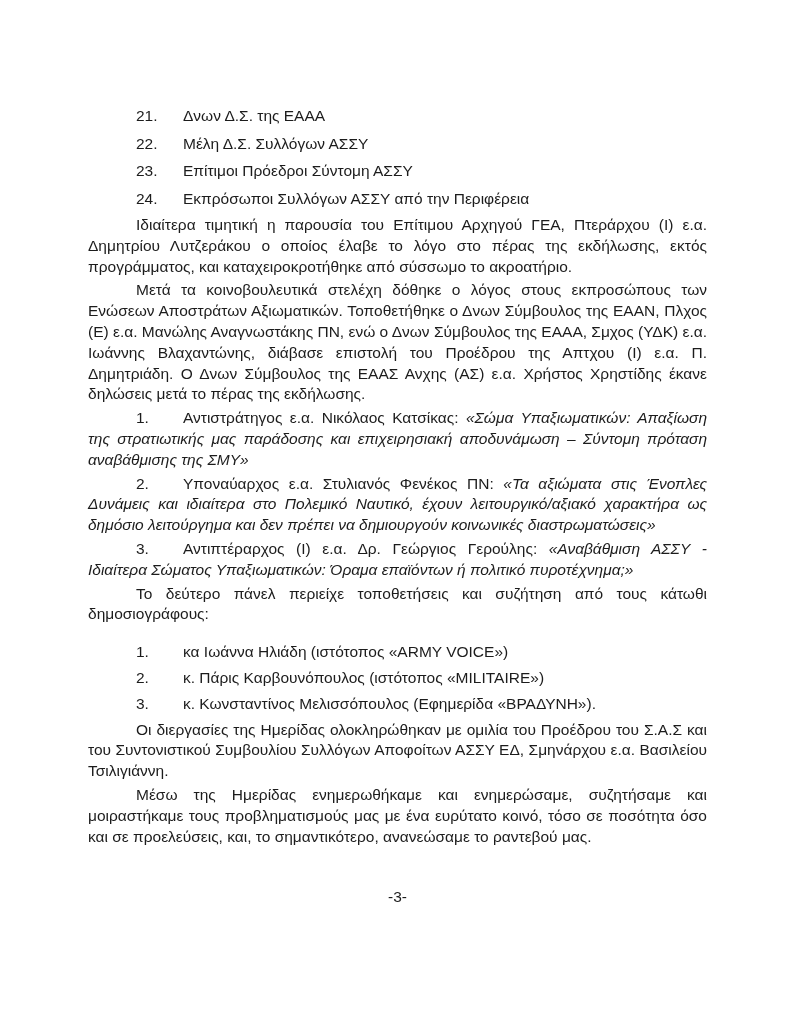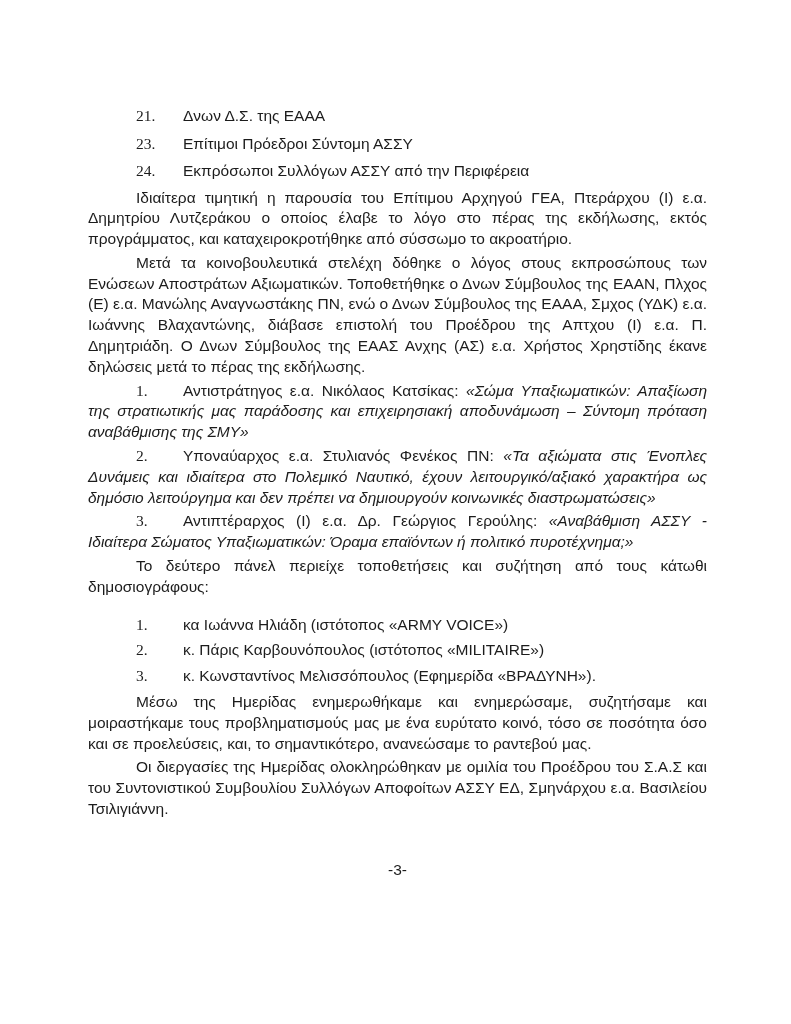--- a/index.html
+++ b/index.html
@@ -26,21 +26,20 @@
     padding: 0;
     text-indent: 48px;
     line-height: 27.5px;
     white-space: nowrap;
   }
   .journ-item { line-height: 25.8px; }
   .num-marker {
     display: inline-block;
     width: 47px;
     text-indent: 0;
-    font-family: Liberation Serif, serif;
   }
   .para {
     margin: 3px 0 0 0;
     padding: 0;
     line-height: 20.8px;
     text-align: justify;
     text-indent: 48px;
   }
   .speaker-quote { font-style: italic; }
   .journ-list { margin-top: 14px; }
@@ -50,20 +49,21 @@
     line-height: 20.8px;
   }
 </style>
 </head>
 <body>
 
 <div class="page">
 
   <div class="num-list">
     <p class="num-item"><span class="num-marker">21.</span><span>Δνων Δ.Σ. της ΕΑΑΑ</span></p>
+    <p class="num-item"><span class="num-marker">22.</span><span>Μέλη Δ.Σ. Συλλόγων ΑΣΣΥ</span></p>
     <p class="num-item"><span class="num-marker">23.</span><span>Επίτιμοι Πρόεδροι Σύντομη ΑΣΣΥ</span></p>
     <p class="num-item"><span class="num-marker">24.</span><span>Εκπρόσωποι Συλλόγων ΑΣΣΥ από την Περιφέρεια</span></p>
   </div>
 
   <p class="para">Ιδιαίτερα τιμητική η παρουσία του Επίτιμου Αρχηγού ΓΕΑ, Πτεράρχου (Ι) ε.α. Δημητρίου Λυτζεράκου ο οποίος έλαβε το λόγο στο πέρας της εκδήλωσης, εκτός προγράμματος, και καταχειροκροτήθηκε από σύσσωμο το ακροατήριο.</p>
 
   <p class="para">Μετά τα κοινοβουλευτικά στελέχη δόθηκε ο λόγος στους εκπροσώπους των Ενώσεων Αποστράτων Αξιωματικών. Τοποθετήθηκε ο Δνων Σύμβουλος της ΕΑΑΝ, Πλχος (Ε) ε.α. Μανώλης Αναγνωστάκης ΠΝ, ενώ ο Δνων Σύμβουλος της ΕΑΑΑ, Σμχος (ΥΔΚ) ε.α. Ιωάννης Βλαχαντώνης, διάβασε επιστολή του Προέδρου της Απτχου (Ι) ε.α. Π. Δημητριάδη. Ο Δνων Σύμβουλος της ΕΑΑΣ Ανχης (ΑΣ) ε.α. Χρήστος Χρηστίδης έκανε δηλώσεις μετά το πέρας της εκδήλωσης.</p>
 
 
   <p class="para"><span class="num-marker">1.</span><span>Αντιστράτηγος ε.α.  Νικόλαος Κατσίκας: </span><span class="speaker-quote">«Σώμα Υπαξιωματικών: Απαξίωση της στρατιωτικής μας παράδοσης και επιχειρησιακή αποδυνάμωση – Σύντομη  πρόταση αναβάθμισης της ΣΜΥ»</span></p>
@@ -73,19 +73,19 @@
   <p class="para"><span class="num-marker">3.</span><span>Αντιπτέραρχος (Ι) ε.α. Δρ. Γεώργιος Γερούλης: </span><span class="speaker-quote">«Αναβάθμιση ΑΣΣΥ - Ιδιαίτερα Σώματος Υπαξιωματικών: Όραμα επαϊόντων ή πολιτικό πυροτέχνημα;»</span></p>
 
   <p class="para">Το δεύτερο πάνελ περιείχε τοποθετήσεις και συζήτηση από τους κάτωθι δημοσιογράφους:</p>
 
   <div class="num-list journ-list">
     <p class="num-item journ-item"><span class="num-marker">1.</span><span>κα Ιωάννα Ηλιάδη (ιστότοπος «ARMY VOICE»)</span></p>
     <p class="num-item journ-item"><span class="num-marker">2.</span><span>κ. Πάρις Καρβουνόπουλος (ιστότοπος «MILITAIRE»)</span></p>
     <p class="num-item journ-item"><span class="num-marker">3.</span><span>κ. Κωνσταντίνος Μελισσόπουλος (Εφημερίδα «ΒΡΑΔΥΝΗ»).</span></p>
   </div>
 
+  <p class="para">Οι διεργασίες της Ημερίδας ολοκληρώθηκαν με ομιλία του Προέδρου του Σ.Α.Σ και του Συντονιστικού Συμβουλίου Συλλόγων Αποφοίτων ΑΣΣΥ ΕΔ, Σμηνάρχου ε.α. Βασιλείου Τσιλιγιάννη.</p>
+
   <p class="para">Μέσω της Ημερίδας ενημερωθήκαμε και ενημερώσαμε, συζητήσαμε και μοιραστήκαμε τους προβληματισμούς μας με ένα ευρύτατο κοινό, τόσο σε ποσότητα όσο και σε προελεύσεις, και, το σημαντικότερο, ανανεώσαμε το ραντεβού μας.</p>
-
-  <p class="para">Οι διεργασίες της Ημερίδας ολοκληρώθηκαν με ομιλία του Προέδρου του Σ.Α.Σ και του Συντονιστικού Συμβουλίου Συλλόγων Αποφοίτων ΑΣΣΥ ΕΔ, Σμηνάρχου ε.α. Βασιλείου Τσιλιγιάννη.</p>
 
   <div class="page-footer">-3-</div>
 
 </div>
 
 </body></html>

